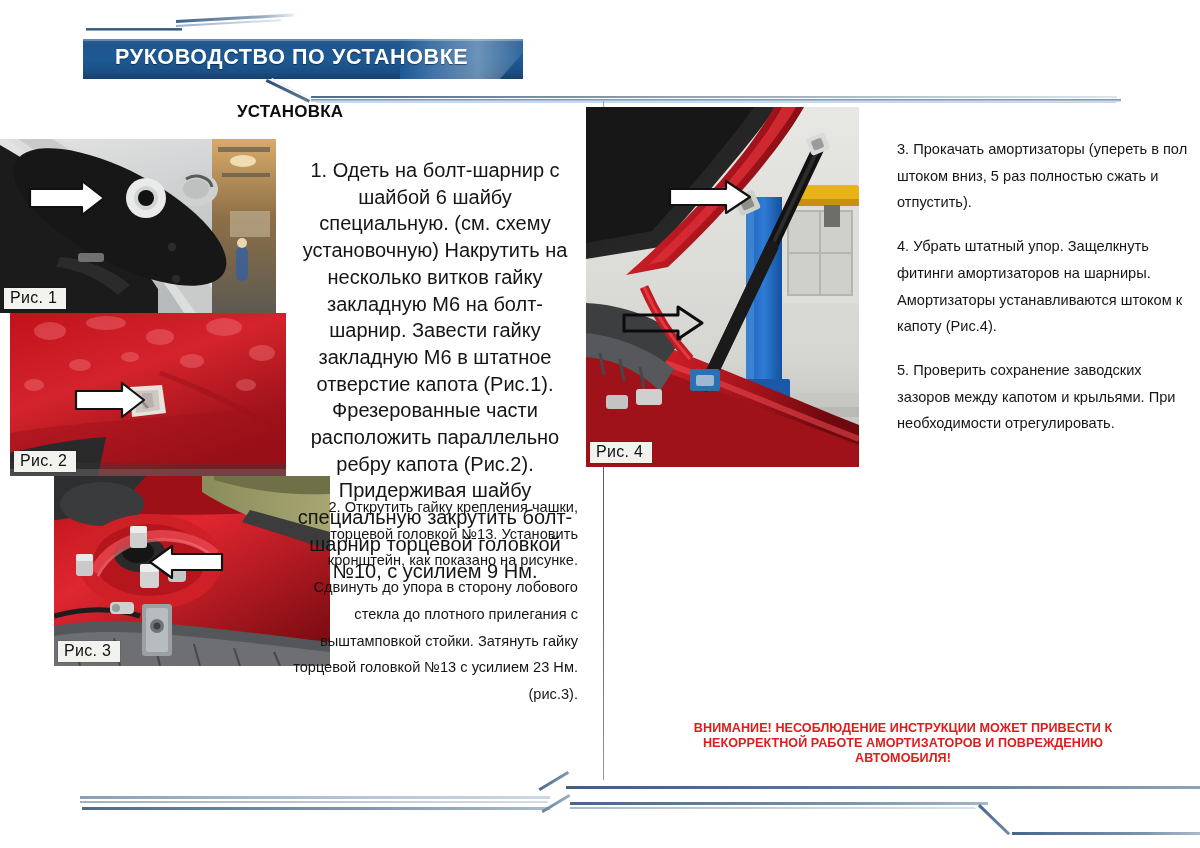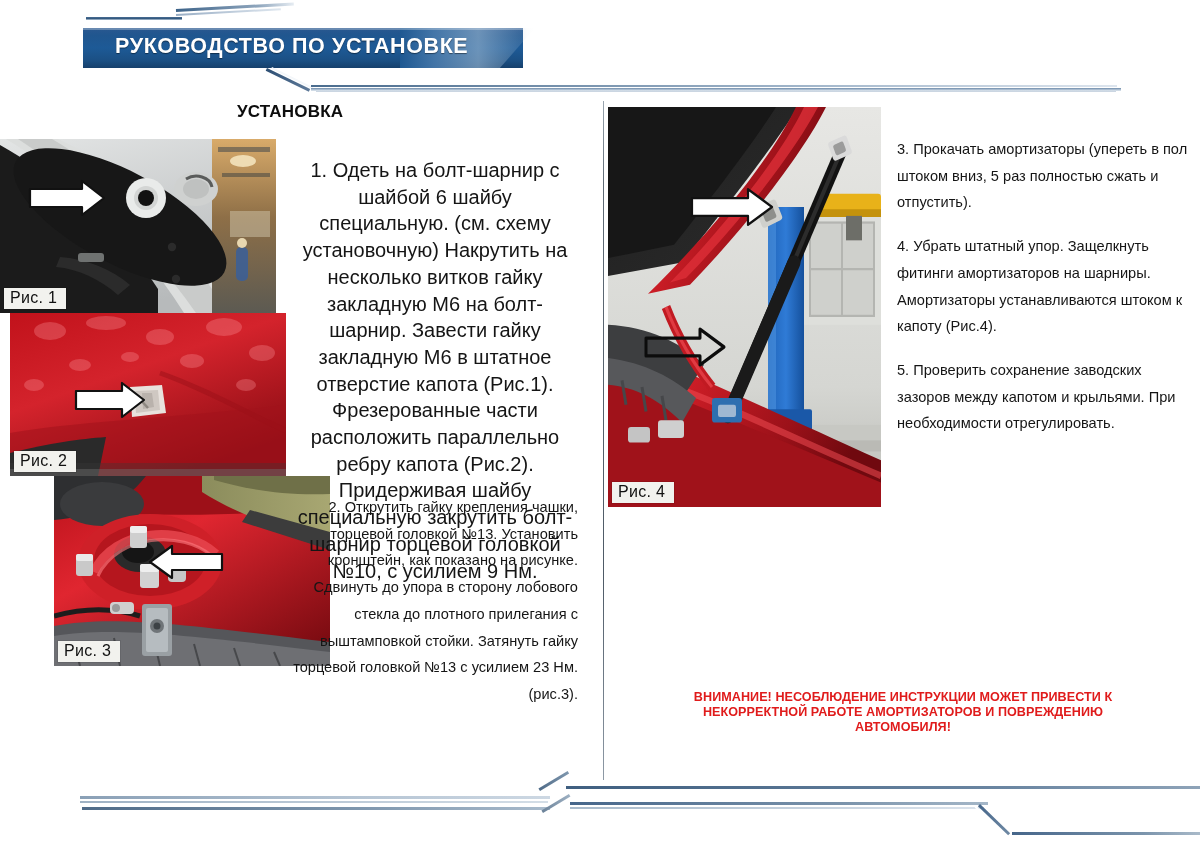--- a/index.html
+++ b/index.html
@@ -6,21 +6,21 @@
   html,body{margin:0;padding:0;background:#ffffff;}
   body{
     width:1200px;height:848px;position:relative;overflow:hidden;
     font-family:"Liberation Sans","DejaVu Sans",sans-serif;
     color:#161616;
     -webkit-font-smoothing:antialiased;
   }
   .page{position:absolute;inset:0;}
 
   
-  .header{position:absolute;left:0;top:4px;width:1200px;height:100px;}
+  .header{position:absolute;left:0;top:15px;width:1200px;height:100px;}
 
   .hdr-line-top{
     position:absolute;left:86px;top:13px;width:96px;height:3px;
     background:linear-gradient(to bottom,#5d7fa8 0%,#2f5party 0%,#33597f 55%,#b9c9da 100%);
     background:linear-gradient(to bottom,#4a6d93 0%,#33597f 55%,#c2d0de 100%);
   }
   .hdr-line-top-diag{
     position:absolute;left:176px;top:5px;width:118px;height:3px;
     background:linear-gradient(to right,#3d6389,#8fa6bd 70%,#e6ecf2);
     transform:rotate(-3.2deg);transform-origin:left center;
@@ -110,29 +110,29 @@
     box-shadow:0 0 0 1px rgba(0,0,0,.08);
   }
 
   
   #fig1{left:0;top:139px;width:276px;height:174px;}
   
   #fig2{left:10px;top:313px;width:276px;height:163px;}
   
   #fig3{left:10px;top:476px;width:276px;height:190px;margin-left:44px;}
   
-  #fig4{left:608px;top:107px;width:273px;height:400px;}
+  #fig4{left:586px;top:107px;width:273px;height:360px;}
 
   .fig svg{display:block;width:100%;height:100%;}
 
   
 
   
   .warning{
-    position:absolute;left:620px;top:690px;width:566px;
+    position:absolute;left:620px;top:721px;width:566px;
     text-align:center;
     color:#e01b1b;
     font-size:12.6px;font-weight:bold;line-height:15.2px;
     letter-spacing:.05px;
   }
 
   
   .footer{position:absolute;left:0;top:770px;width:1200px;height:78px;}
   .f-l1{position:absolute;left:80px;top:26px;width:470px;height:3px;
         background:linear-gradient(to right,#8aa0b6,#b6c5d4 60%,#cdd8e3);}

